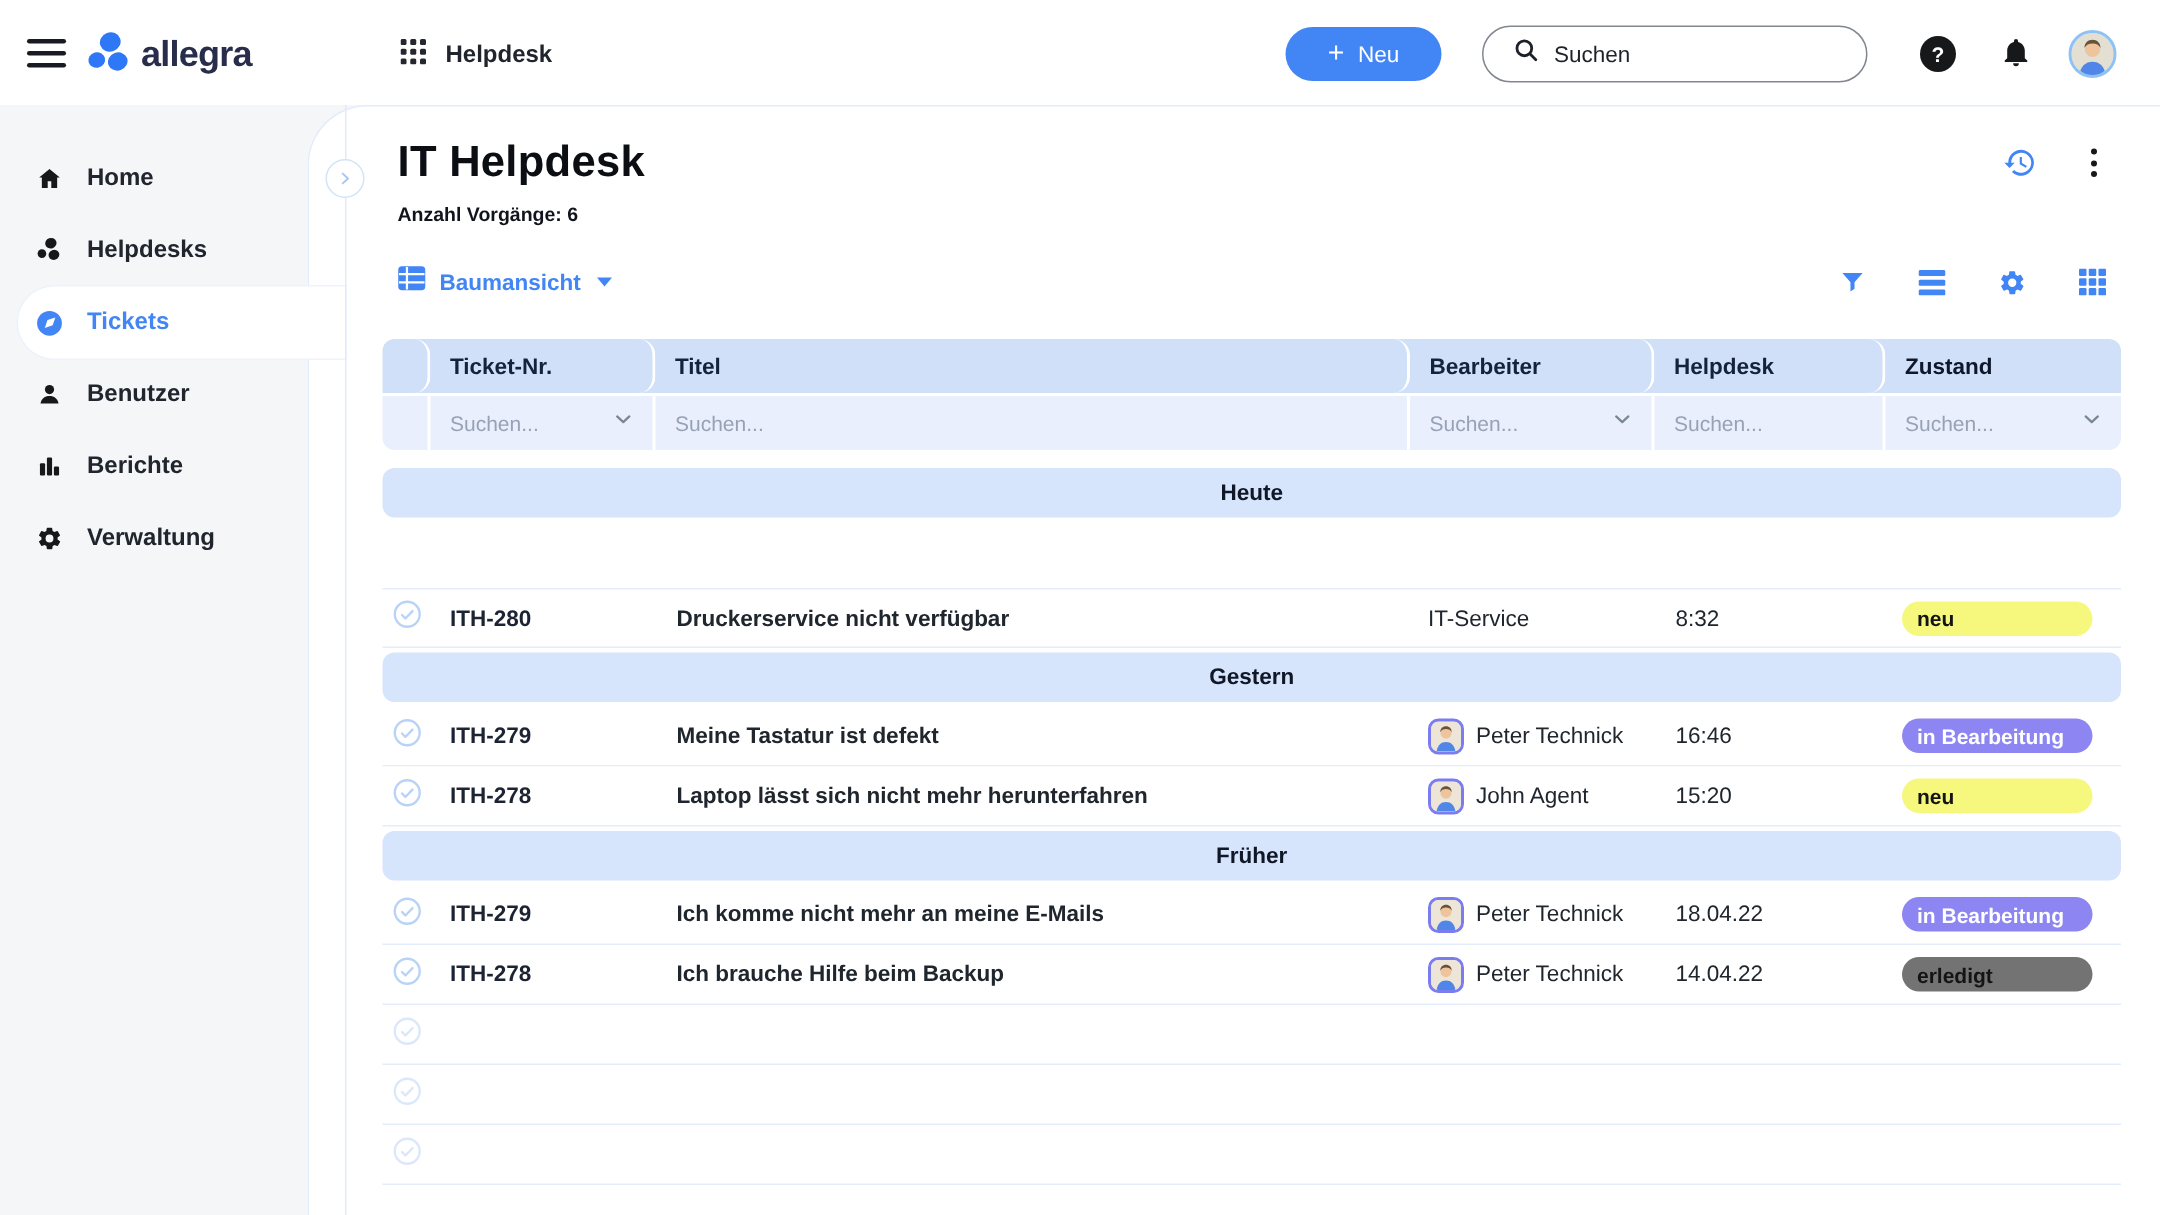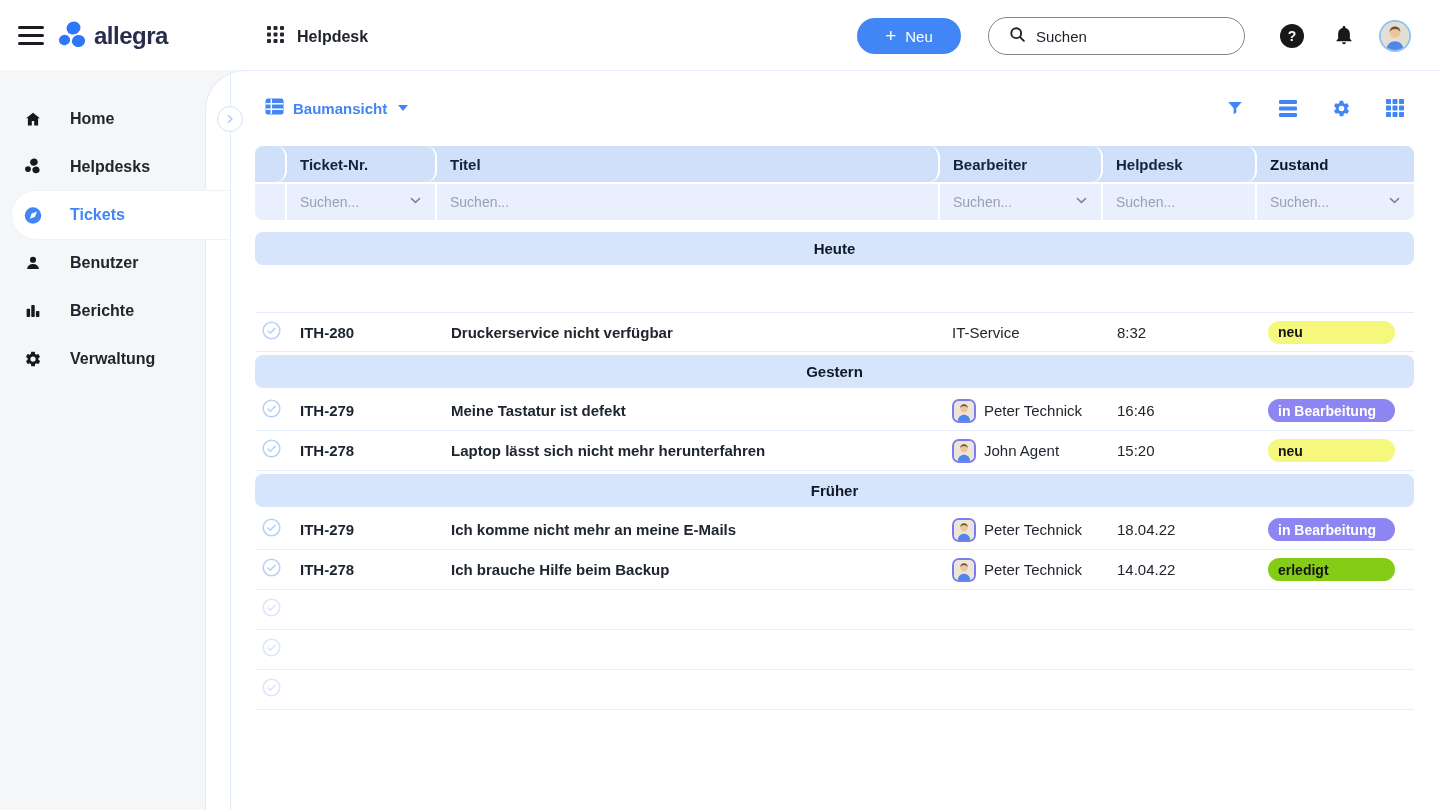--- a/index.html
+++ b/index.html
@@ -25,21 +25,21 @@
   .search-pill input { border:none; outline:none; background:transparent; font-family:inherit; font-size:15px; font-weight:500; color:#1d2129; margin-left:10px; width:170px; }
   .search-pill input::placeholder { color:#1d2129; opacity:1; }
   .help-btn { position:absolute; left:1280px; top:24px; width:24px; height:24px; border-radius:50%; background:#17181a; color:#fff; font-size:14px; font-weight:700; display:flex; align-items:center; justify-content:center; cursor:pointer; }
   .bell-btn { position:absolute; left:1333px; top:24px; width:22px; height:22px; cursor:pointer; }
   .avatar-top { position:absolute; left:1379px; top:20px; width:32px; height:32px; border-radius:50%; border:2px solid #8ec2f7; overflow:hidden; background:#dde8ef; cursor:pointer; }
 
   
   .sidebar { position:absolute; left:0; top:70px; width:230px; bottom:0; padding-top:25px; z-index:20; }
   .nav-item { position:relative; height:48px; display:flex; align-items:center; padding-left:24px; cursor:pointer; }
   .nav-item .nav-ic { width:18px; height:18px; display:flex; align-items:center; justify-content:center; }
-  .nav-item .nav-label { margin-left:28px; font-size:16px; font-weight:700; color:#20252e; }
+  .nav-item .nav-label { margin-left:16px; font-size:16px; font-weight:700; color:#20252e; }
   .nav-item.active { background:#fff; margin-left:12px; padding-left:12px; width:218px; border-radius:24px 0 0 24px; box-shadow:0 0 0 1px #edf2fb; }
   .nav-item.active .nav-label { color:#4285f4; }
 
   
   .card { position:absolute; left:205px; top:70px; right:0; bottom:0; background:#fff; border-radius:40px 0 0 0; border-top:1px solid #e3ecfb; border-left:1px solid #e3ecfb; z-index:10; }
   .vdivider { position:absolute; left:230px; top:70px; bottom:0; width:1px; background:#dfeafb; z-index:21; }
   .collapse-btn { position:absolute; left:217px; top:106px; width:26px; height:26px; border-radius:50%; background:#fff; border:1px solid #d3e3f8; display:flex; align-items:center; justify-content:center; cursor:pointer; z-index:25; }
 
   .content { position:absolute; left:230px; top:70px; right:0; bottom:0; z-index:15; }
   .page-header { position:relative; padding:22px 0 0 35px; }
@@ -217,20 +217,36 @@
 
 <div class="card"></div>
 <div class="vdivider"></div>
 <button class="collapse-btn">
   <svg width="12" height="12" viewBox="0 0 24 24" fill="none" stroke="#a9c6f3" stroke-width="2.6" stroke-linecap="round" stroke-linejoin="round">
       <path d="M9 5.5l7 6.5-7 6.5"></path>
     </svg>
 </button>
 
 <div class="content">
+  <div class="page-header">
+    <div class="page-title">IT Helpdesk</div>
+    <div class="page-subtitle">Anzahl Vorgänge: 6</div>
+    <div class="hdr-actions">
+      <button class="icon-btn">
+        <svg width="23" height="23" viewBox="0 0 24 24" fill="#4285f4">
+          <path d="M13 3a9 9 0 0 0-9 9H1.3l3.6 3.6L8.5 12H6a7 7 0 1 1 2.1 5l-1.5 1.5A9 9 0 1 0 13 3zm-1 5v5l4.2 2.5.8-1.3-3.5-2V8z"></path>
+        </svg>
+      </button>
+      <button class="icon-btn kebab">
+          <i></i>
+          <i></i>
+          <i></i>
+        </button>
+    </div>
+  </div>
 
   <div class="toolbar">
     <div class="view-dd">
       <span>
         <svg width="19" height="17" viewBox="0 0 19 17">
           <rect x="0.5" y="0.5" width="18" height="16" rx="2.5" fill="#4285f4"></rect>
           <line x1="1" y1="5.8" x2="18" y2="5.8" stroke="#fff" stroke-width="1.5"></line>
           <line x1="1" y1="11.2" x2="18" y2="11.2" stroke="#fff" stroke-width="1.5"></line>
           <line x1="6.3" y1="1" x2="6.3" y2="16" stroke="#fff" stroke-width="1.5"></line>
         </svg>
@@ -418,21 +434,21 @@
             <span class="avatar-sq"><svg width="20" height="20" viewBox="0 0 24 24">
                 <rect width="24" height="24" fill="#ece5d8"></rect>
                 <circle cx="12" cy="9.3" r="4.4" fill="#eec49c"></circle>
                 <path d="M7.4 8.6c0-3 2-4.8 4.6-4.8s4.6 1.8 4.6 4.8c-1-1.8-2.4-2.6-4.6-2.6s-3.6.8-4.6 2.6z" fill="#6b5136"></path>
                 <path d="M4.5 24c.6-5 3.6-7.6 7.5-7.6s6.9 2.6 7.5 7.6z" fill="#4f86e8"></path>
               </svg></span>
             <span>Peter Technick</span>
           </div>
           <div class="cell c-created">14.04.22</div>
           <div class="cell c-status">
-            <span class="badge" style="background:#84cc16;color:#141414">erledigt</span>
+            <span class="badge" style="background:#737373;color:#141414">erledigt</span>
           </div>
         </div>
         <div class="trow tgrid">
           <div class="cell c-check">
             <span><svg width="21" height="21" viewBox="0 0 24 24" fill="none" stroke="#dbe7fb" stroke-width="1.8" stroke-linecap="round" stroke-linejoin="round">
                 <circle cx="12" cy="12" r="9.5"></circle>
                 <path d="M8 12.6l2.6 2.6 5.4-5.6"></path>
               </svg></span>
           </div>
           <div class="cell"></div>

